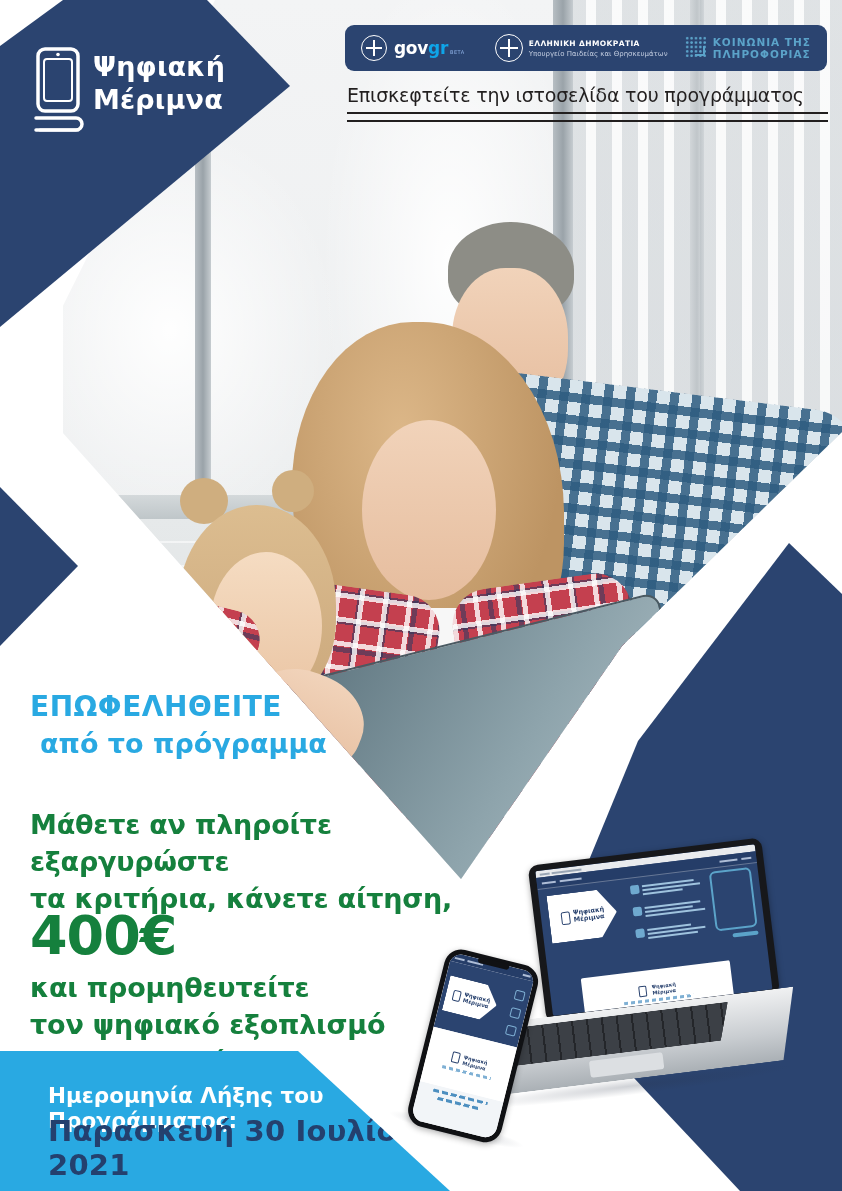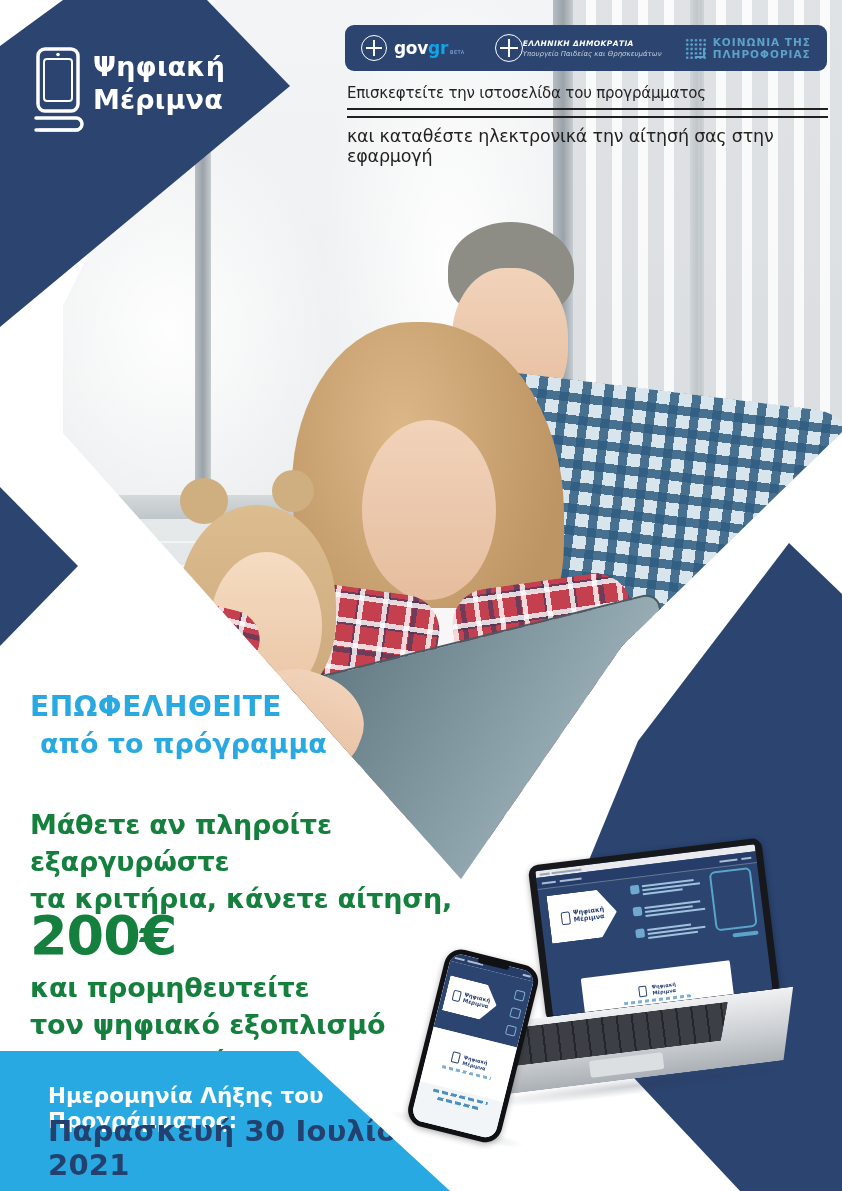--- a/index.html
+++ b/index.html
@@ -59,34 +59,34 @@
     border-radius:9px;display:flex;align-items:center;padding:0 16px;box-sizing:border-box;
   }
   .emblem{width:24px;height:24px;border:1.6px solid #fff;border-radius:50%;position:relative;flex:none;}
   .emblem::before,.emblem::after{content:"";position:absolute;background:#fff;}
   .emblem::before{left:50%;top:4px;bottom:4px;width:2px;margin-left:-1px;}
   .emblem::after{top:50%;left:4px;right:4px;height:2px;margin-top:-1px;}
   .govgr-text{margin-left:7px;font-weight:bold;font-size:17px;color:#fff;letter-spacing:-.3px;}
   .govgr-text .gr{color:#0ea5e9;}
   .govgr-text .beta{font-size:5px;color:#8fb3e8;font-weight:normal;letter-spacing:.5px;margin-left:2px;}
   .ministry{display:flex;align-items:center;margin-left:30px;}
-  .ministry .mtxt{color:#fff;font-style:italic;}
+  .ministry .mtxt{margin-left:6px;color:#fff;}
   .ministry .l1{font-size:7.5px;font-weight:bold;letter-spacing:.4px;}
   .ministry .l2{font-size:7px;color:#c3cde0;margin-top:2px;}
-  .ktp{margin-left:auto;display:flex;align-items:center;}
+  .ktp{margin-left:auto;display:flex;}
   .ktp-icon{width:21px;height:21px;flex:none;position:relative;
     background-image:radial-gradient(circle,#5ba3c9 1.1px,rgba(0,0,0,0) 1.4px);
     background-size:4.4px 4.4px;}
   .ktp-icon::after{content:"";position:absolute;right:1px;bottom:1px;width:8px;height:8px;
     border:2px solid #5ba3c9;border-top:none;border-left:none;}
   .ktp-text{margin-left:7px;color:#5ba3c9;font-weight:bold;font-size:10.5px;line-height:12px;letter-spacing:1px;}
 
   
   .visit{position:absolute;left:347px;top:84px;width:481px;color:#221f1f;}
-  .visit .intro{font-size:15px;letter-spacing:-.2px;}
+  .visit .intro{font-size:19px;letter-spacing:-.2px;}
   .visit .rule{height:2px;background:#221f1f;margin-top:6px;}
   .visit .url{font-size:41px;font-weight:800;color:#1f3c70;letter-spacing:-1.2px;margin:7px 0 5px 0;}
   .visit .outro{font-size:17.5px;margin-top:8px;letter-spacing:-.2px;}
 
   
   .benefit{position:absolute;left:30px;top:688px;color:#29a9e2;line-height:37px;}
   .benefit .b1{font-size:28px;font-weight:800;letter-spacing:.5px;}
   .benefit .b2{font-size:27px;font-weight:600;margin-left:10px;}
 
   
@@ -232,34 +232,33 @@
         <div>ΚΟΙΝΩΝΙΑ ΤΗΣ</div>
         <div>ΠΛΗΡΟΦΟΡΙΑΣ</div>
       </span>
     </span>
   </div>
 
   <div class="visit">
     <div class="intro">Επισκεφτείτε την ιστοσελίδα του προγράμματος</div>
     <div class="rule"></div>
     <div class="rule"></div>
-    <div class="outro">και καταθέστε ηλεκτρονικά την αίτησή σας στην εφαρμογή</div>
   </div>
 
   <div class="benefit">
     <div class="b1">ΕΠΩΦΕΛΗΘΕΙΤΕ</div>
     <div class="b2">από το πρόγραμμα</div>
   </div>
 
   <div class="steps">
     <div>Μάθετε αν πληροίτε</div>
     <div>εξαργυρώστε</div>
     <div>τα κριτήρια, κάνετε αίτηση,</div>
     <div class="voucher-line">
-      <span class="amount">200€</span>
+      <span class="amount">400€</span>
     </div>
     <div>και προμηθευτείτε</div>
     <div>τον ψηφιακό εξοπλισμό</div>
     <div>που επιθυμείτε</div>
   </div>
 
   <div class="laptop">
     <div class="lap-shadow"></div>
     <div class="lap-screen">
       <div class="site">

